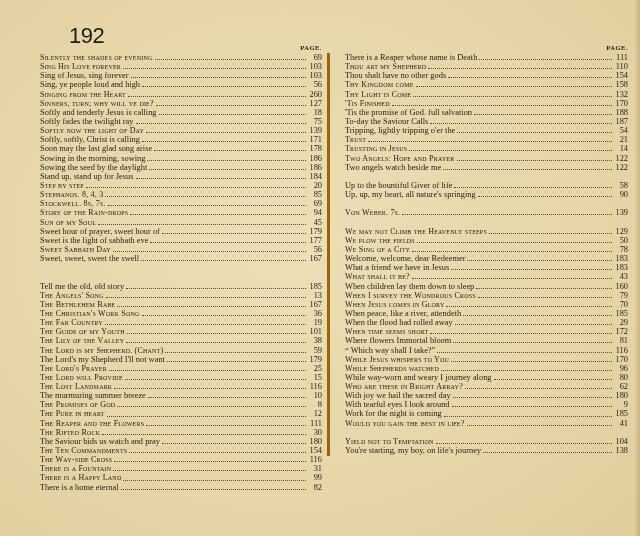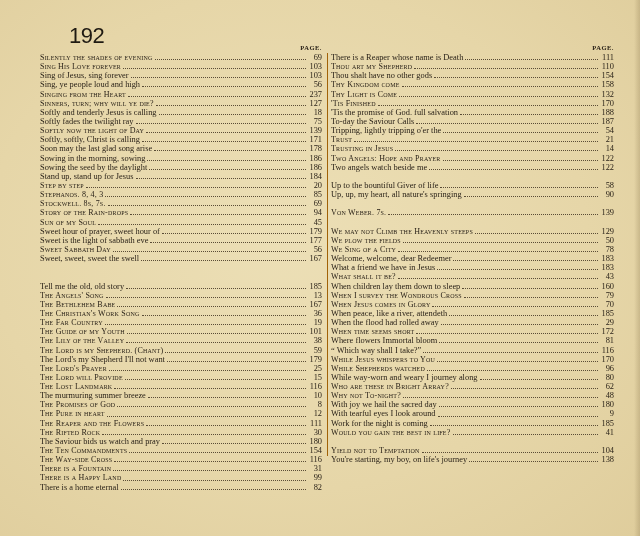--- a/index.html
+++ b/index.html
@@ -15,21 +15,21 @@
     position: absolute; left: 40px; top: 23px;
     font-family: "Liberation Sans", "DejaVu Sans", sans-serif;
     font-size: 22px; font-weight: normal; letter-spacing: -0.5px;
     color: #1f1a12;
     margin-left: 29px;
   }
   .col {
     position: absolute; top: 42px;
   }
   .col-left { left: 40px; width: 282px; }
-  .col-right { left: 327px; width: 283px; border-left: 1px solid #a16207; padding-left: 3px; top: 53px; height: 403px;}
+  .col-right { left: 327px; width: 283px; border-left: 3px solid #a16207; padding-left: 15px; top: 53px; height: 403px;}
   .col-left .page-hdr { text-align: right; }
   .page-hdr {
     font-size: 6.5px; font-weight: bold; letter-spacing: 0.5px;
     height: 11px; line-height: 11px; text-align: right;
     color: #2a2218;
   }
   .col-right .page-hdr { position: absolute; top: -11px; right: 0; }
   .entry {
     display: flex; align-items: baseline;
     height: 9.15px; line-height: 9.15px;
@@ -72,21 +72,21 @@
         <span class="pg">103</span>
       </div>
       <div class="entry">
         <span class="title">Sing, ye people loud and high</span>
         <span class="dots"></span>
         <span class="pg">56</span>
       </div>
       <div class="entry">
         <span class="title sc">Singing from the Heart</span>
         <span class="dots"></span>
-        <span class="pg">237</span>
+        <span class="pg">260</span>
       </div>
       <div class="entry">
         <span class="title sc">Sinners, turn; why will ye die?</span>
         <span class="dots"></span>
         <span class="pg">127</span>
       </div>
       <div class="entry">
         <span class="title">Softly and tenderly Jesus is calling</span>
         <span class="dots"></span>
         <span class="pg">18</span>
@@ -461,25 +461,20 @@
         <span class="title">While way-worn and weary I journey along</span>
         <span class="dots"></span>
         <span class="pg">80</span>
       </div>
       <div class="entry">
         <span class="title sc">Who are these in Bright Array?</span>
         <span class="dots"></span>
         <span class="pg">62</span>
       </div>
       <div class="entry">
-        <span class="title sc">Why not To-night?</span>
-        <span class="dots"></span>
-        <span class="pg">48</span>
-      </div>
-      <div class="entry">
         <span class="title">With joy we hail the sacred day</span>
         <span class="dots"></span>
         <span class="pg">180</span>
       </div>
       <div class="entry">
         <span class="title">With tearful eyes I look around</span>
         <span class="dots"></span>
         <span class="pg">9</span>
       </div>
       <div class="entry">

